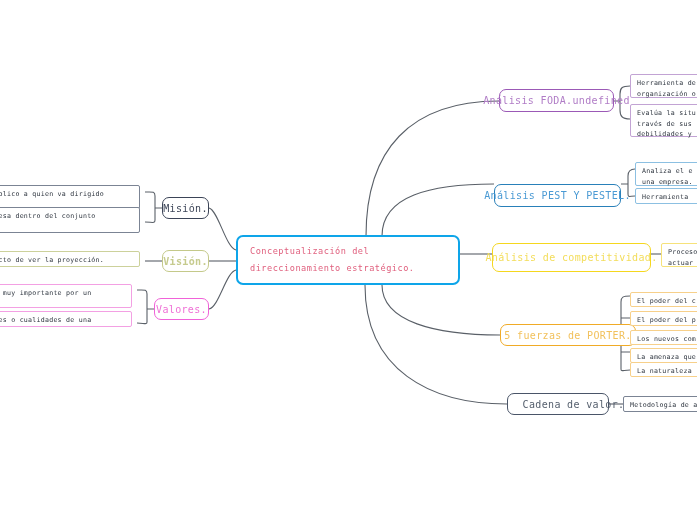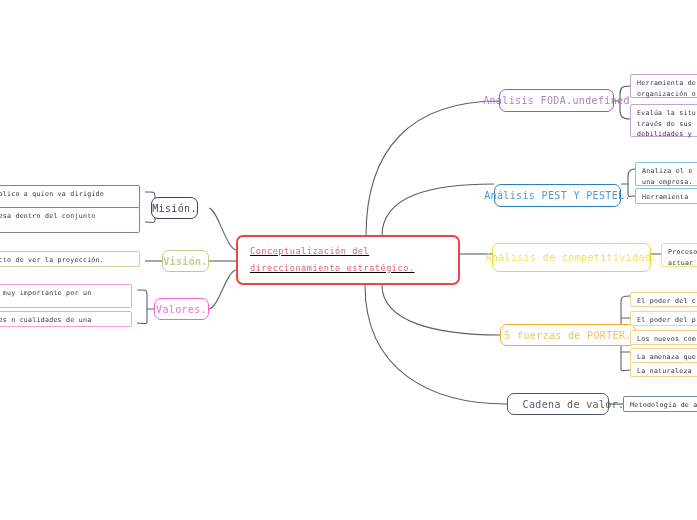--- a/index.html
+++ b/index.html
@@ -13,37 +13,37 @@
   .node{
     position:absolute;box-sizing:border-box;
     border:1.6px solid #888;border-radius:7px;background:#fff;
     display:flex;align-items:center;
     padding:5px 9px;white-space:pre;
   }
   .node .txt{font-size:10px;line-height:11px;letter-spacing:.35px;}
   
   #central{
     left:236px;top:235px;width:224px;height:50px;
-    border:2px solid #ef4444;border-radius:7px;
-    padding:17px 12px;align-items:center;text-decoration:underline;
+    border:2px solid #0ea5e9;border-radius:7px;
+    padding:17px 12px;align-items:center;
   }
   #central .txt{color:#e0607e;font-size:8.6px;line-height:17px;letter-spacing:.5px;}
   
   .branch{border-width:1.6px;}
   #n-foda{left:499px;top:89px;width:115px;height:23px;border-color:#9b59b6;justify-content:center;}
   #n-foda .txt{color:#b07cc6;}
   #n-pest{left:494px;top:184px;width:127px;height:23px;border-color:#2980b9;justify-content:center;}
   #n-pest .txt{color:#4a9ad4;}
   #n-comp{left:492px;top:243px;width:159px;height:29px;border-color:#f5d71e;justify-content:center;}
   #n-comp .txt{color:#f3dd5a;}
   #n-porter{left:500px;top:324px;width:136px;height:22px;border-color:#f0ab27;justify-content:center;}
   #n-porter .txt{color:#f2c15c;}
   #n-cadena{left:507px;top:393px;width:102px;height:22px;border-color:#4a5568;justify-content:center;padding-left:40px;}
   #n-cadena .txt{color:#56606e;}
-  #n-mision{left:151px;top:197px;width:47px;height:22px;border-color:#3b4457;justify-content:center;}
+  #n-mision{left:162px;top:197px;width:47px;height:22px;border-color:#3b4457;justify-content:center;}
   #n-mision .txt{color:#3b4457;}
   #n-vision{left:162px;top:250px;width:47px;height:22px;border-color:#c4c98a;justify-content:center;font-weight:bold;}
   #n-vision .txt{color:#c6cb8e;}
   #n-valores{left:154px;top:298px;width:55px;height:22px;border-color:#f062d8;justify-content:center;}
   #n-valores .txt{color:#ef70d6;}
   
   .leaf{border-radius:2px;border-width:1.2px;padding:3px 6px;align-items:flex-start;}
   .leaf .txt{font-size:6.6px;line-height:10.5px;letter-spacing:.25px;color:#2f3640;}
   
   #l-foda1{left:630px;top:74px;width:80px;height:24px;border-color:#c2a3d4;}

